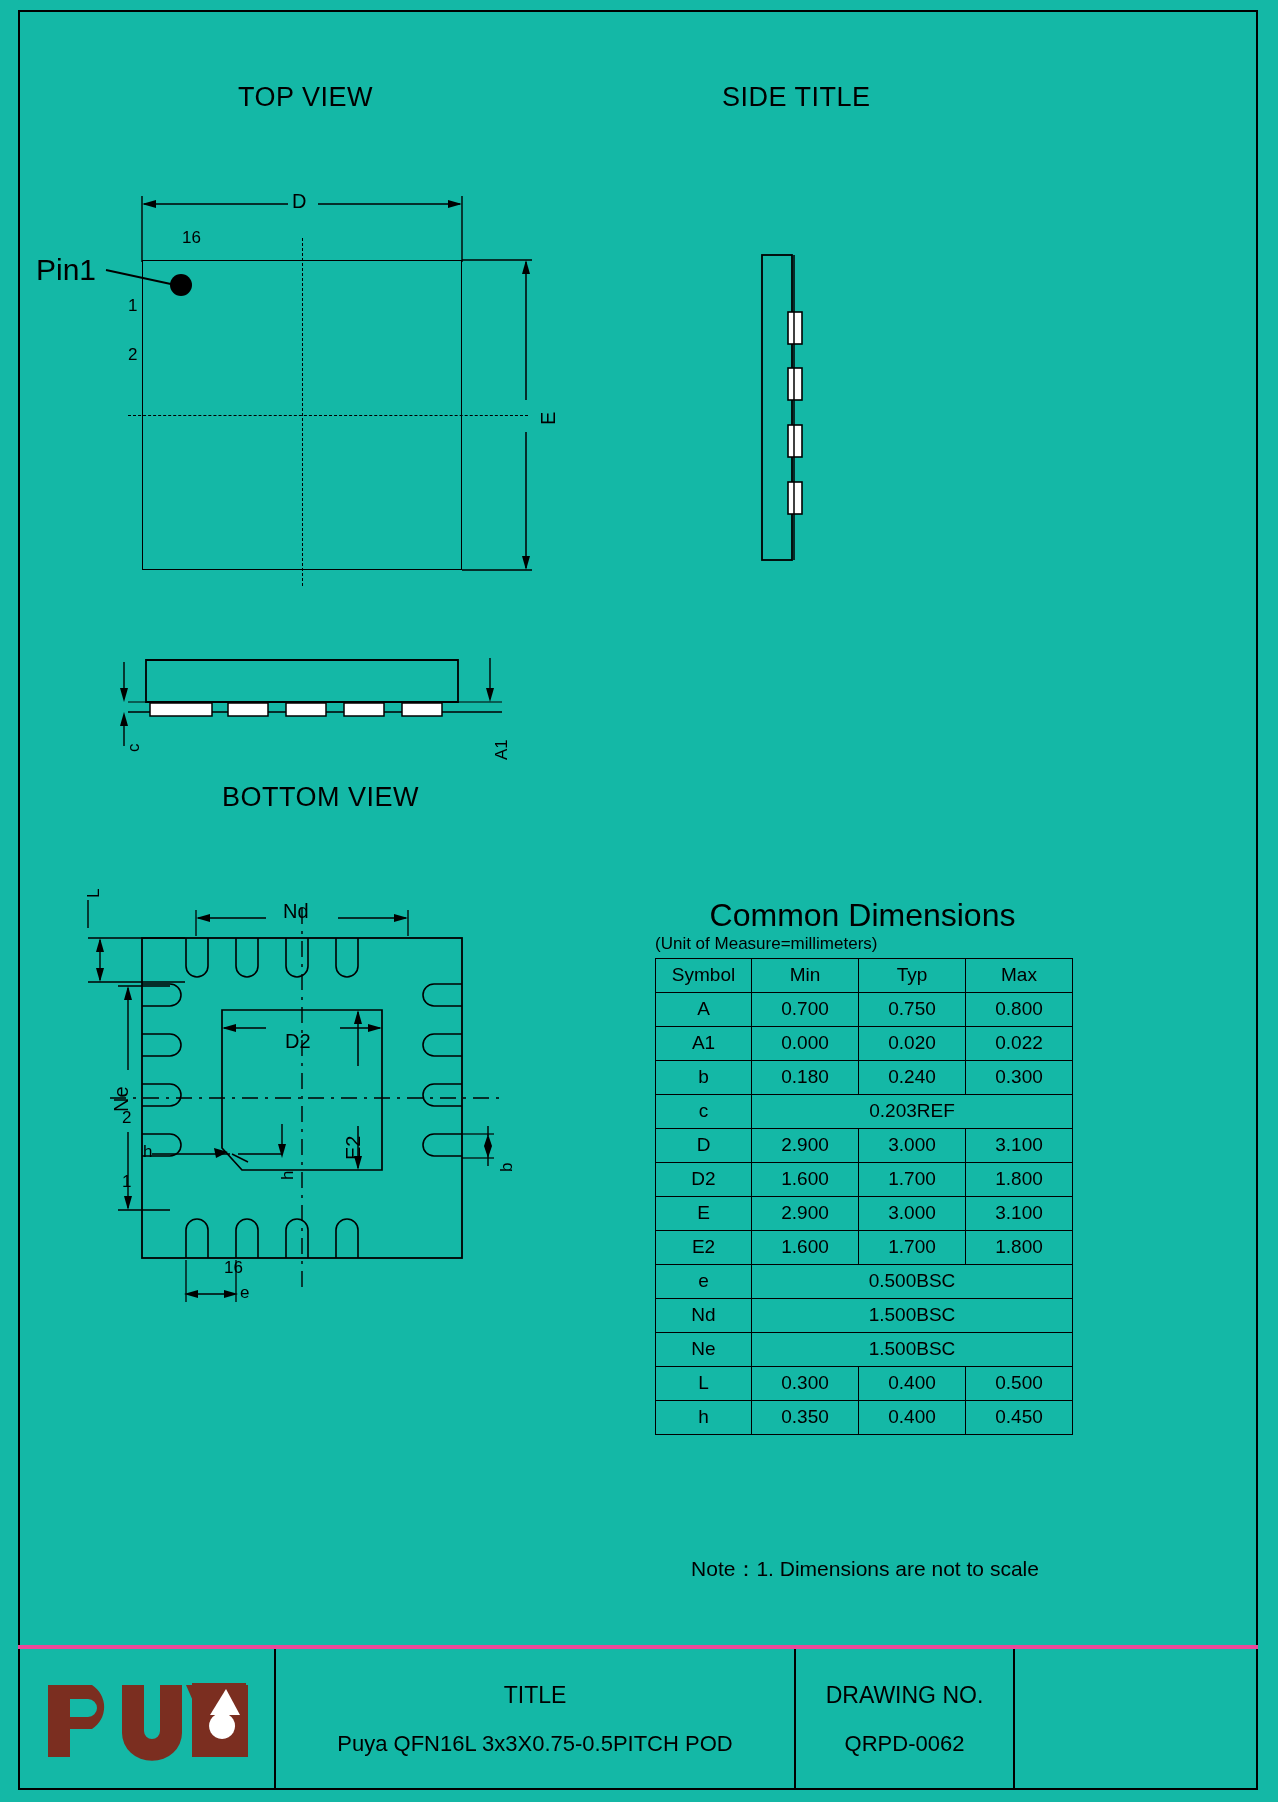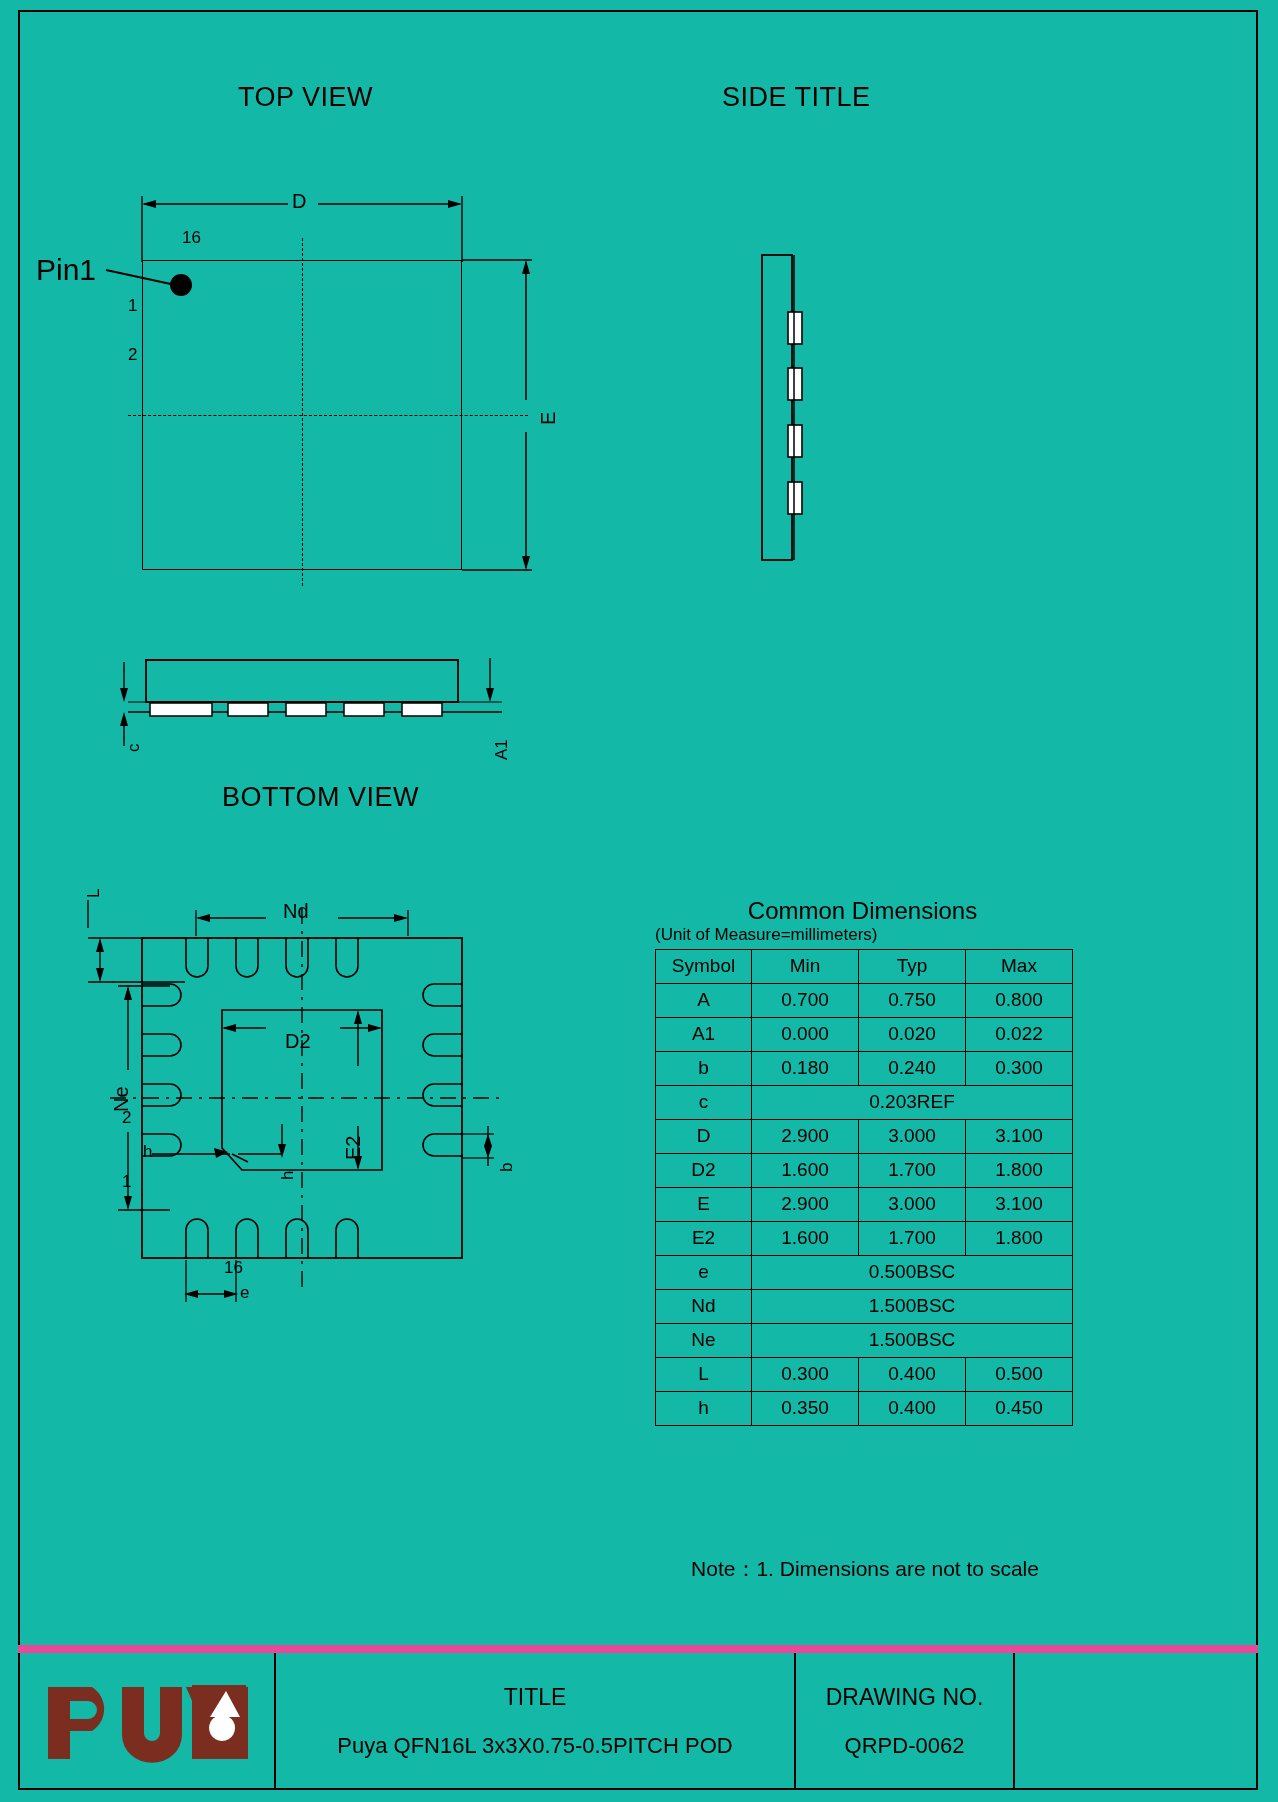--- a/index.html
+++ b/index.html
@@ -47,21 +47,21 @@
   }
   
   #dim-table-wrap {
     position: absolute;
     left: 655px;
     top: 898px;
     width: 415px;
   }
   .tbl-title {
     text-align: center;
-    font-size: 24px;
+    font-size: 32px;
     margin: 0;
     line-height: 1.12;
     white-space: nowrap;
   }
   .tbl-sub {
     text-align: left;
     font-size: 17px;
     margin: 0 0 4px 0;
     white-space: nowrap;
   }
@@ -88,21 +88,21 @@
     font-size: 21px;
     white-space: nowrap;
   }
   
   #titleblock {
     position: absolute;
     left: 18px;
     top: 1645px;
     width: 1240px;
     height: 145px;
-    border-top: 8px solid #ec4899;
+    border-top: 4px solid #ec4899;
     box-sizing: border-box;
     display: flex;
   }
   .tb-cell {
     border-right: 2px solid #000;
     box-sizing: border-box;
     display: flex;
     flex-direction: column;
     align-items: center;
     justify-content: center;

